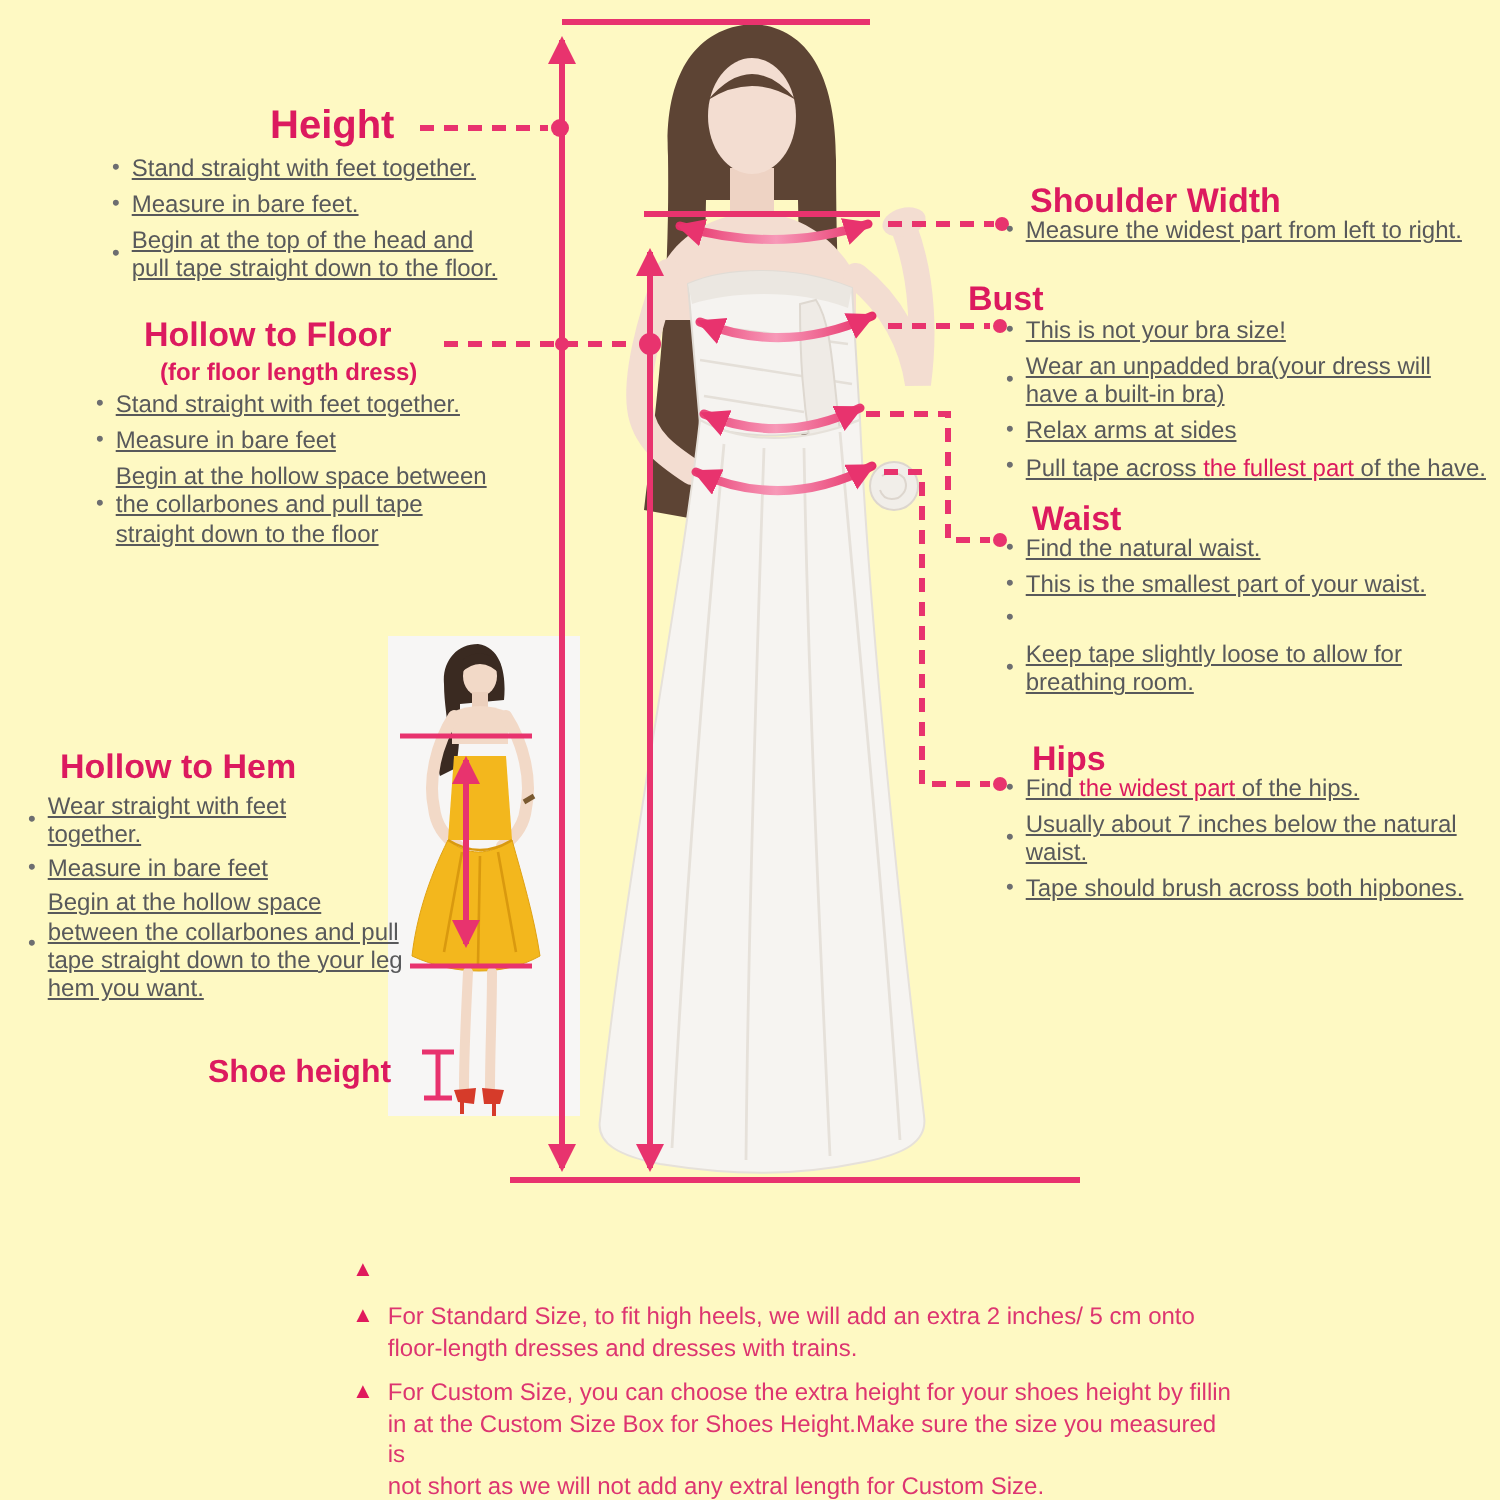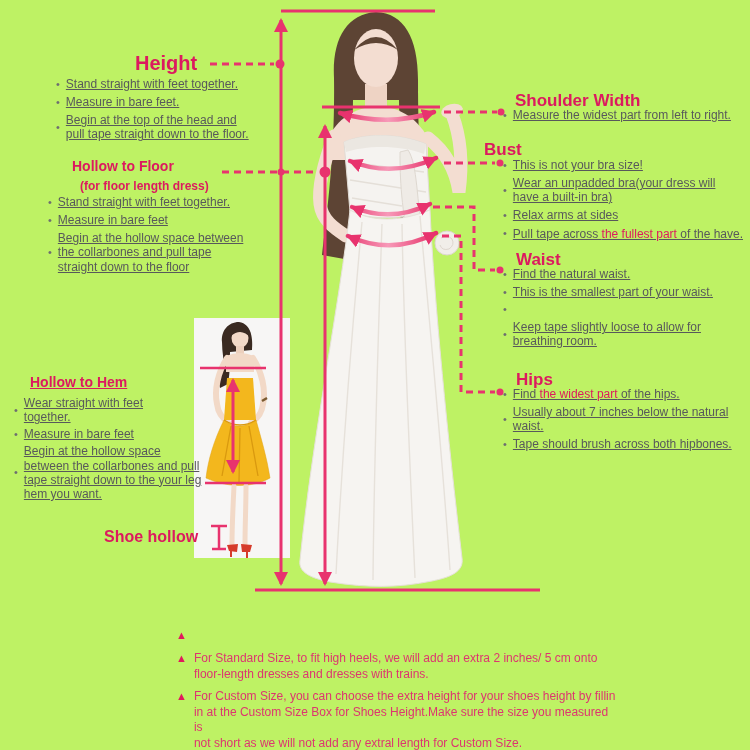--- a/index.html
+++ b/index.html
@@ -1,22 +1,22 @@
 <!DOCTYPE html>
 <html><head>
 <meta charset="utf-8">
 <style>
   html,body{margin:0;padding:0;background:#fff;}
-  .page{position:relative;width:750px;height:750px;background:#bef264;overflow:hidden;
+  .page{position:relative;width:750px;height:750px;background:#fef9c3;overflow:hidden;
         font-family:"Liberation Sans",sans-serif;color:#58595B;}
   svg.layer{position:absolute;left:0;top:0;}
   .abs{position:absolute;}
   .sec-title{color:#DC1A5F;font-weight:bold;white-space:nowrap;}
   .t-height{font-size:20px;}
-  .t-left{font-size:14px;}
+  .t-left{font-size:17px;}
   .t-shoe{font-size:16px;}
   .t-right{font-size:17px;}
   .sub{color:#DC1A5F;font-weight:bold;font-size:12px;white-space:nowrap;}
   .bullets{font-size:12px;line-height:1.18;}
   .bullet{display:flex;align-items:center;gap:6px;margin-bottom:4px;}
   .dot{color:#6d6e70;font-size:11px;flex:0 0 auto;}
   .btext{white-space:pre-line;text-decoration:underline;}
   .em{color:#DC1A5F;}
   .notes{font-size:12px;line-height:1.3;color:#DD3570;}
   .note{display:flex;gap:7px;margin-bottom:7px;}
@@ -155,41 +155,41 @@
         <span class="btext">Measure in bare feet</span>
       </div>
     <div class="bullet">
         <span class="dot">•</span>
         <span class="btext">Begin at the hollow space between
 the collarbones and pull tape
 straight down to the floor</span>
       </div>
   </div>
 
-  <div class="abs sec-title t-left" style="left:30px;top:374px;text-decoration:underline;">Hollow to Hem</div>
+  <div class="abs sec-title t-left" style="left:30px;top:374px;">Hollow to Hem</div>
   <div class="abs bullets" style="left:14px;top:396px;width:195px;">
     <div class="bullet" style="margin-bottom:3px;">
         <span class="dot">•</span>
         <span class="btext">Wear straight with feet
 together.</span>
       </div>
     <div class="bullet" style="margin-bottom:3px;">
         <span class="dot">•</span>
         <span class="btext">Measure in bare feet</span>
       </div>
     <div class="bullet" style="margin-bottom:3px;">
         <span class="dot">•</span>
         <span class="btext">Begin at the hollow space
 between the collarbones and pull
 tape straight down to the your leg
 hem  you want.</span>
       </div>
   </div>
 
-  <div class="abs sec-title t-shoe" style="left:104px;top:528px;">Shoe hollow</div>
+  <div class="abs sec-title t-shoe" style="left:104px;top:528px;">Shoe height</div>
 
   <div class="abs sec-title t-right" style="left:515px;top:91px;">Shoulder Width</div>
   <div class="abs bullets" style="left:503px;top:108px;width:240px;">
     <div class="bullet">
         <span class="dot">•</span>
         <span class="btext">Measure the widest part from left to right.</span>
       </div>
   </div>
 
   <div class="abs sec-title t-right" style="left:484px;top:140px;">Bust</div>

